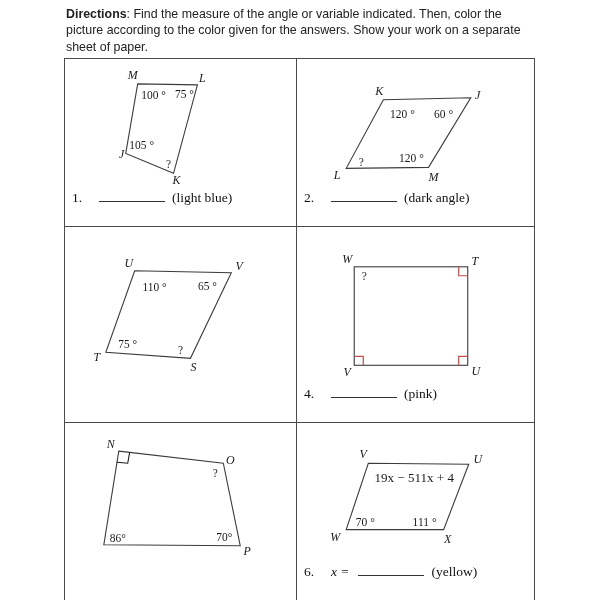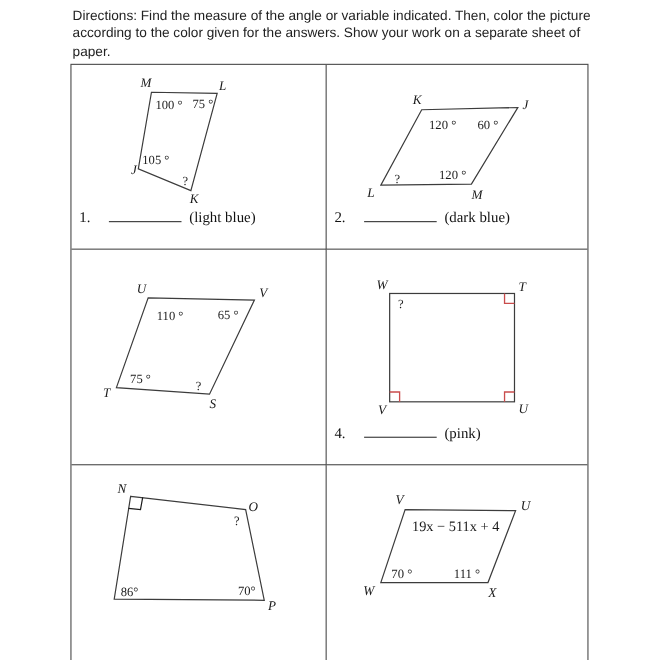--- a/index.html
+++ b/index.html
@@ -1,21 +1,21 @@
 <!DOCTYPE html>
 <html><head>
 <meta charset="utf-8">
 <style>
   html,body{margin:0;padding:0;background:#ffffff;}
   #page{position:relative;width:600px;height:600px;background:#ffffff;overflow:hidden;
         font-family:"Liberation Serif", serif;color:#1a1a1a;}
   
   #directions{position:absolute;left:66px;top:6px;width:474px;
         font-family:"Liberation Sans", sans-serif;font-size:12.4px;line-height:1.32;color:#222;}
-  #directions .dlabel{font-weight:normal;margin-top:36px;}
+  #directions .dlabel{font-weight:bold;margin-top:36px;}
   
   #grid{position:absolute;left:64px;top:58px;width:469px;height:541px;
         border:1px solid #4a4a4a;display:grid;
         grid-template-columns:232px auto;grid-template-rows:168px 196px auto;}
   .cell{position:relative;}
   .cell.bR{border-right:1px solid #4a4a4a;}
   .cell.bB{border-bottom:1px solid #4a4a4a;}
   .cell svg{position:absolute;left:0;top:0;width:100%;height:100%;}
   .outline{fill:none;stroke:#3c3c3c;stroke-width:1.1;}
   .ramark{fill:none;stroke-width:1.2;}
@@ -62,21 +62,21 @@
         <text class="vlabel" x="82" y="36" text-anchor="middle">K</text>
         <text class="vlabel" x="180" y="40" text-anchor="middle">J</text>
         <text class="vlabel" x="40" y="121" text-anchor="middle">L</text>
         <text class="vlabel" x="136" y="123" text-anchor="middle">M</text>
         <text class="alabel" x="105" y="59" text-anchor="middle">120 °</text>
         <text class="alabel" x="146" y="59" text-anchor="middle">60 °</text>
         <text class="alabel" x="114" y="104" text-anchor="middle">120 °</text>
         <text class="alabel" x="64" y="108" text-anchor="middle">?</text>
       </svg>
       <div class="answer">
-        <span class="num">2.</span><span class="blank"></span><span class="clr">(dark blue)</span>
+        <span class="num">2.</span><span class="blank"></span><span class="clr">(dark angle)</span>
       </div>
     </div>
 
     <div class="cell bR bB">
       <svg viewBox="0 0 232 196" preserveAspectRatio="none">
         <polygon class="outline" points="70,44 167,46 126,132 41,126" stroke="#3c3c3c"></polygon>
         <text class="vlabel" x="64" y="40" text-anchor="middle">U</text>
         <text class="vlabel" x="175" y="43" text-anchor="middle">V</text>
         <text class="vlabel" x="32" y="135" text-anchor="middle">T</text>
         <text class="vlabel" x="129" y="145" text-anchor="middle">S</text>
@@ -122,16 +122,19 @@
         <polygon class="outline" points="71,40 171,41 146,106 49,106" stroke="#3c3c3c"></polygon>
         <text class="vlabel" x="66" y="35" text-anchor="middle">V</text>
         <text class="vlabel" x="180" y="40" text-anchor="middle">U</text>
         <text class="vlabel" x="38" y="117" text-anchor="middle">W</text>
         <text class="vlabel" x="150" y="119" text-anchor="middle">X</text>
         <text class="expr" x="117" y="59" text-anchor="end">19x − 5</text>
         <text class="expr" x="117" y="59" text-anchor="start">11x + 4</text>
         <text class="alabel" x="68" y="102" text-anchor="middle">70 °</text>
         <text class="alabel" x="127" y="102" text-anchor="middle">111 °</text>
       </svg>
+      <div class="answer">
+        <span class="num">6.</span><span class="pre">x =</span><span class="blank"></span><span class="clr">(yellow)</span>
+      </div>
     </div>
 
   </div>
 </div>
 
 </body></html>

